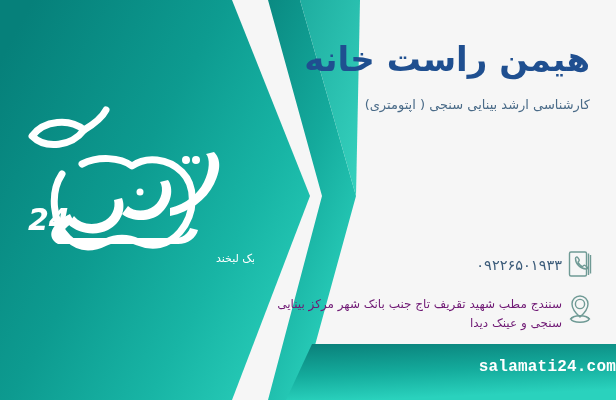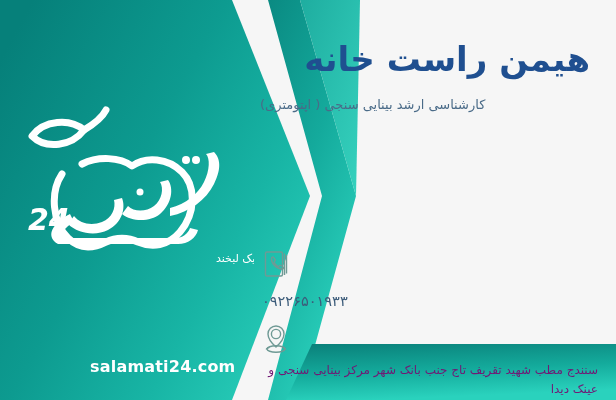--- a/index.html
+++ b/index.html
@@ -55,41 +55,41 @@
     color: #1f4f90;
     letter-spacing: 0px;
     line-height: 1.25;
     white-space: nowrap;
   }
   .subtitle {
     position: absolute;
     right: 26px;
     top: 96px;
     width: 330px;
-    text-align: left;
+    text-align: right;
     direction: rtl;
     font-size: 13px;
     font-weight: normal;
     color: #4a6b88;
     line-height: 1.4;
     white-space: nowrap;
   }
 
   
   .contact {
     position: absolute;
     right: 18px;
     top: 246px;
     width: 340px;
     direction: rtl;
   }
   .row {
     display: flex;
-    flex-direction: column;
-    align-items: flex-end;
+    flex-direction: row;
+    align-items: flex-start;
     justify-content: flex-start;
     margin-bottom: 8px;
   }
   .row .icon {
     flex: 0 0 36px;
     width: 36px;
     height: 36px;
     display: flex;
     align-items: center;
     justify-content: center;
@@ -110,26 +110,27 @@
     color: #3c5c7a;
     padding-top: 8px;
   }
 
   
   .footer-text {
     position: absolute;
     left: 0;
     right: 0;
     bottom: 24px;
-    text-align: left;
+    text-align: right;
     color: #ffffff;
     font-size: 16px;
     font-weight: bold;
     letter-spacing: 0.2px;
     padding-left: 90px;
+    font-family: Liberation Mono, monospace;
   }
 </style>
 </head>
 <body>
 
 <div id="card">
 
   <div class="bg-base"></div>
 
   <svg class="shape-layer" viewBox="0 0 616 400" preserveAspectRatio="none">

